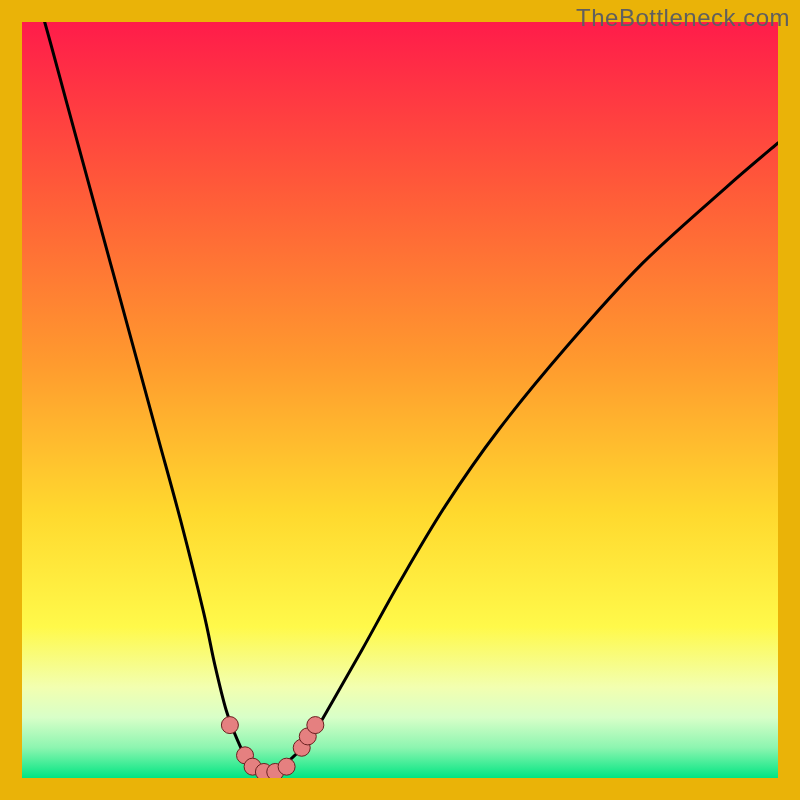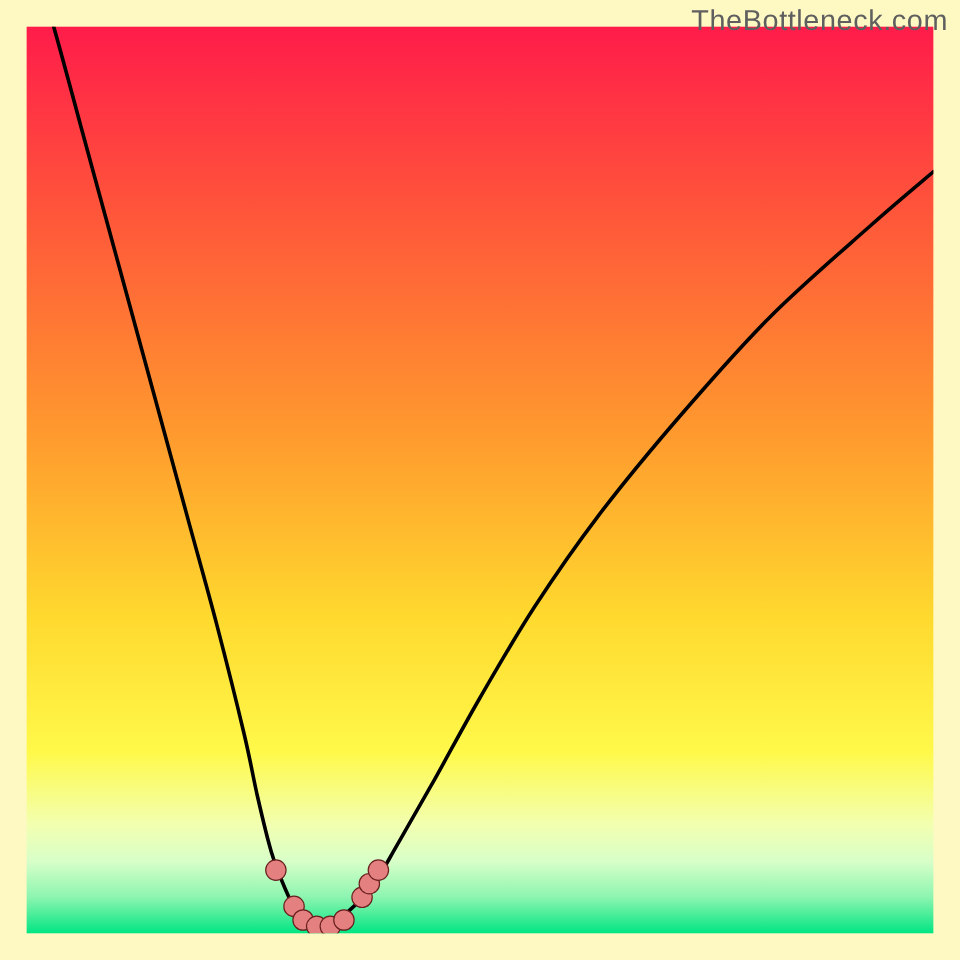--- a/index.html
+++ b/index.html
@@ -8,21 +8,21 @@
     width: 800px;
     height: 800px;
     background: #000;
     overflow: hidden;
     font-family: Arial, Helvetica, sans-serif;
   }
   .frame {
     position: relative;
     width: 800px;
     height: 800px;
-    background: #fef9c3;
+    background: #eab308;
   }
   .watermark {
     position: absolute;
     top: 4px;
     right: 10px;
     font-size: 24px;
     font-weight: 500;
     color: #5f5f5f;
     letter-spacing: 0.5px;
     z-index: 50;

